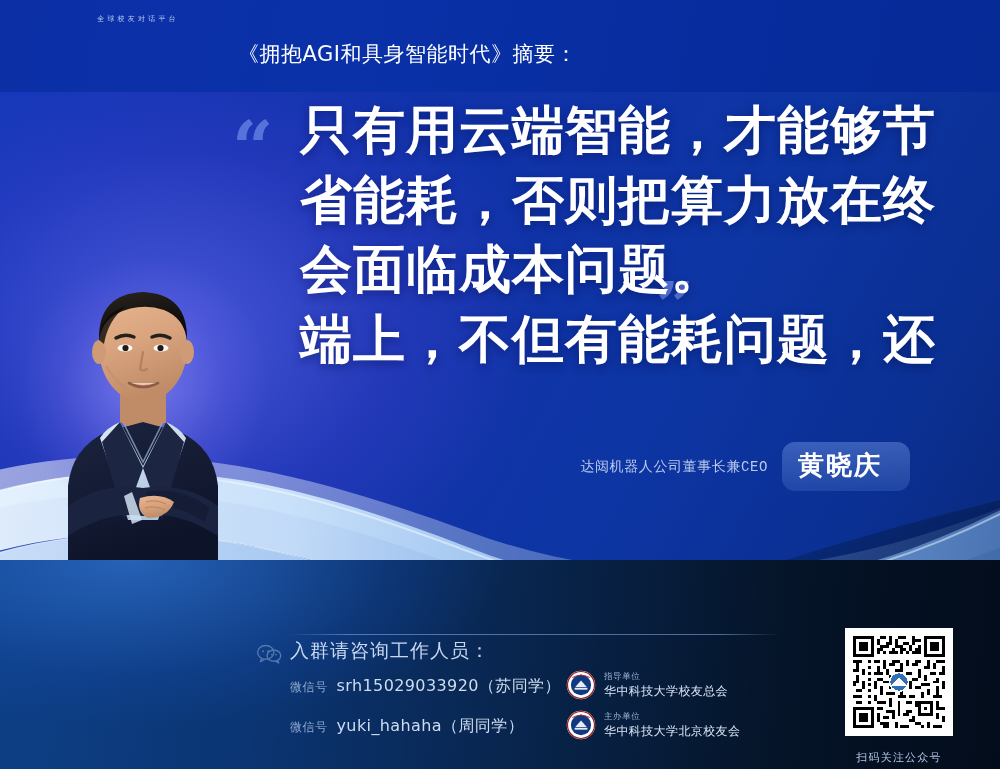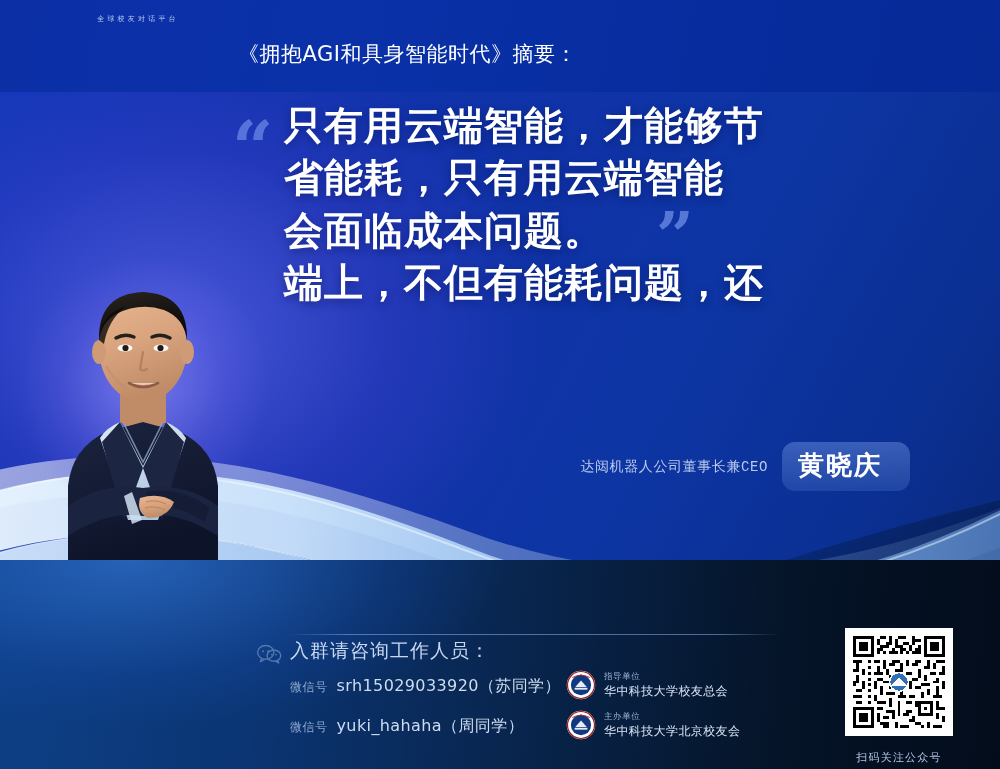--- a/index.html
+++ b/index.html
@@ -57,24 +57,24 @@
   .portrait { position:absolute; left:0; top:0; width:230px; height:290px; }
 
   
   .quote-area { position:absolute; left:232px; top:100px; width:720px; z-index:8; }
   .qmark-open {
     position:absolute; left:0px; top:12px;
     font-size:72px; line-height:1; color:#5f7ee0; opacity:0.85; font-weight:bold;
     font-family:"DejaVu Serif","Liberation Serif",serif;
   }
   .quote-lines {
-    position:relative; margin-left:52px; width:668px;
-    font-size:39px; line-height:1.34; font-weight:bold; color:#ffffff;
+    position:relative; margin-left:68px; width:668px;
+    font-size:52px; line-height:1.34; font-weight:bold; color:#ffffff;
     letter-spacing:1px;
-    font-family:Liberation Sans, sans-serif;
+    font-family:Liberation Mono, monospace;
     text-shadow:0 3px 10px rgba(0,12,70,0.45);
   }
   .quote-line { white-space:nowrap; }
   .qmark-close {
     position:absolute; right:258px; bottom:40px;
     font-size:66px; line-height:1; color:#6a88e4; opacity:0.80; font-weight:bold;
     font-family:"DejaVu Serif","Liberation Serif",serif; z-index:-1;
   }
 
   
@@ -293,21 +293,21 @@
 
         <path d="M104,222 L114,250 L104,254 L96,226 Z" fill="#cfe0f0" opacity="0.85"></path>
       </g>
     </svg>
   </div>
 
   <div class="quote-area">
     <div class="qmark-open">“</div>
     <div class="quote-lines">
       <div class="quote-line">只有用云端智能，才能够节</div>
-      <div class="quote-line">省能耗，只有用云端智能</div>
+      <div class="quote-line">省能耗，否则把算力放在终</div>
       <div class="quote-line">会面临成本问题。</div>
       <div class="quote-line">端上，不但有能耗问题，还</div>
     </div>
     <div class="qmark-close">”</div>
   </div>
 
   <div class="attribution">
     <div class="attr-role">达闼机器人公司董事长兼CEO</div>
     <div class="attr-name">黄晓庆</div>
   </div>

